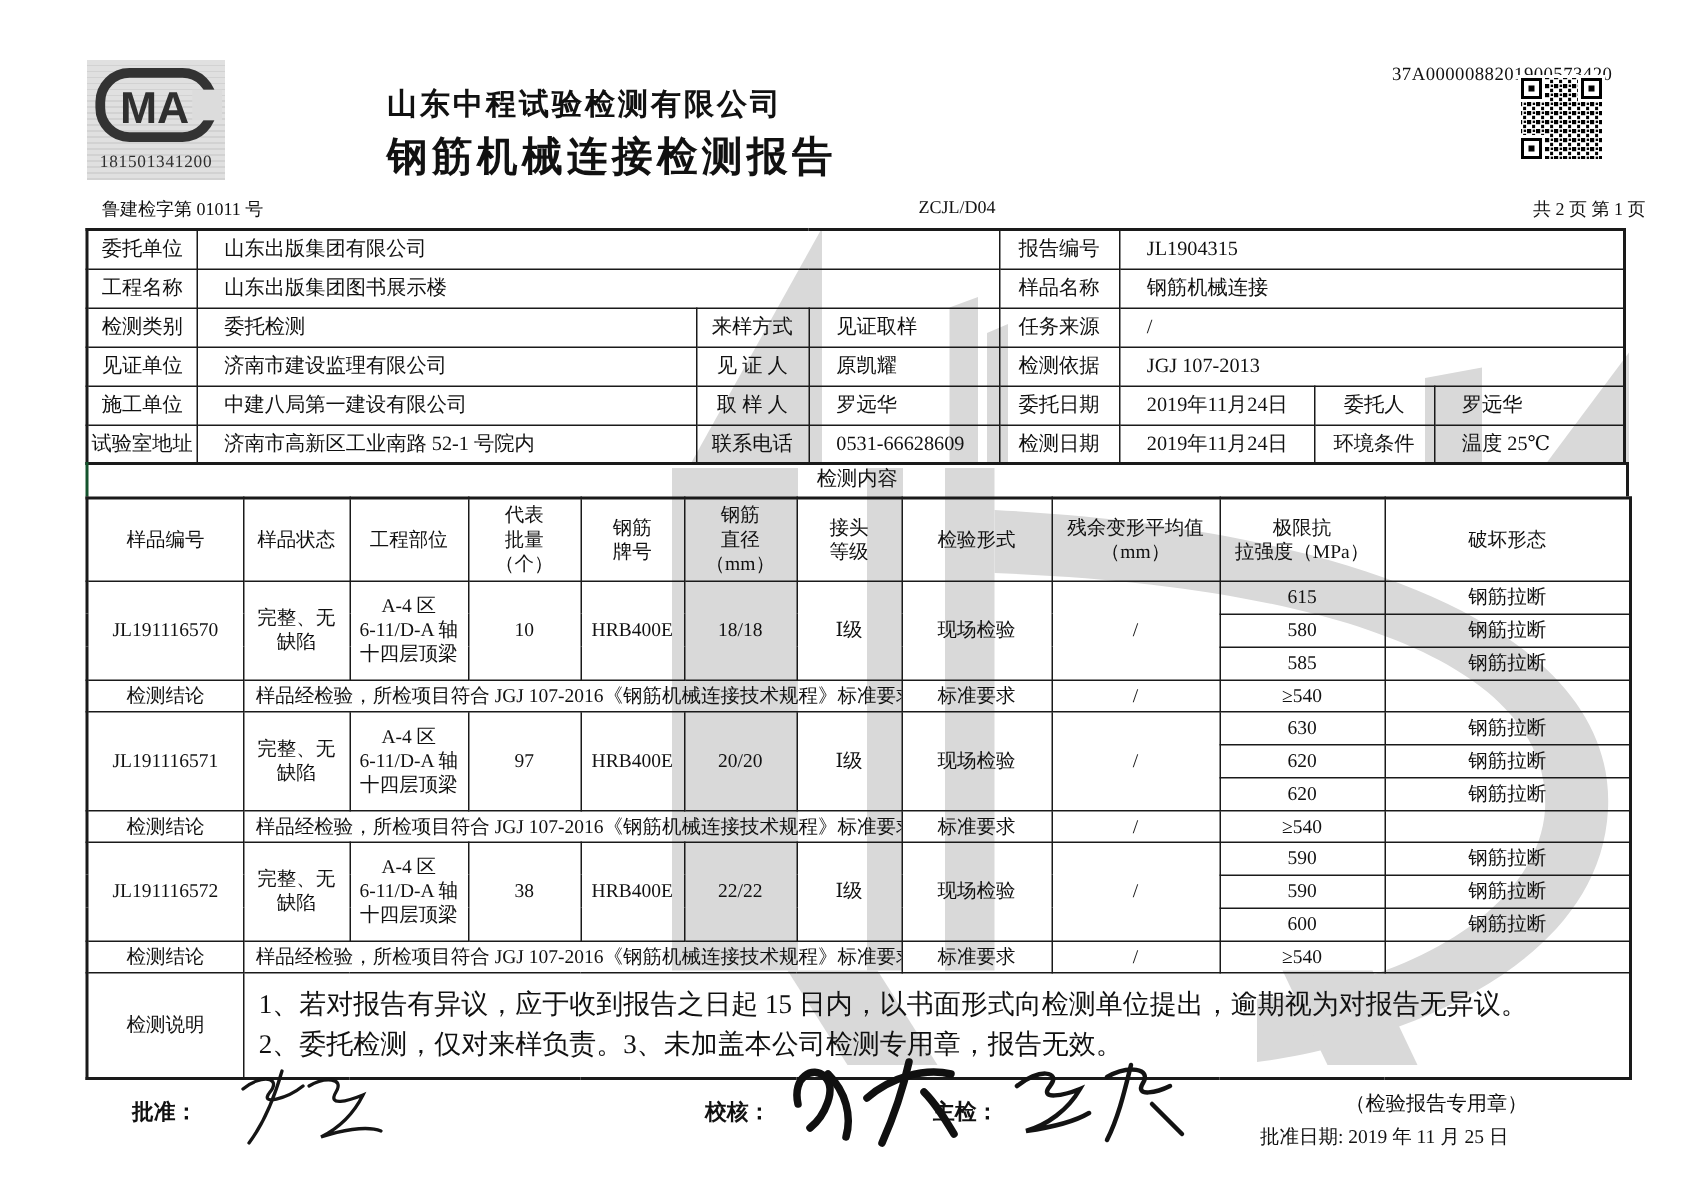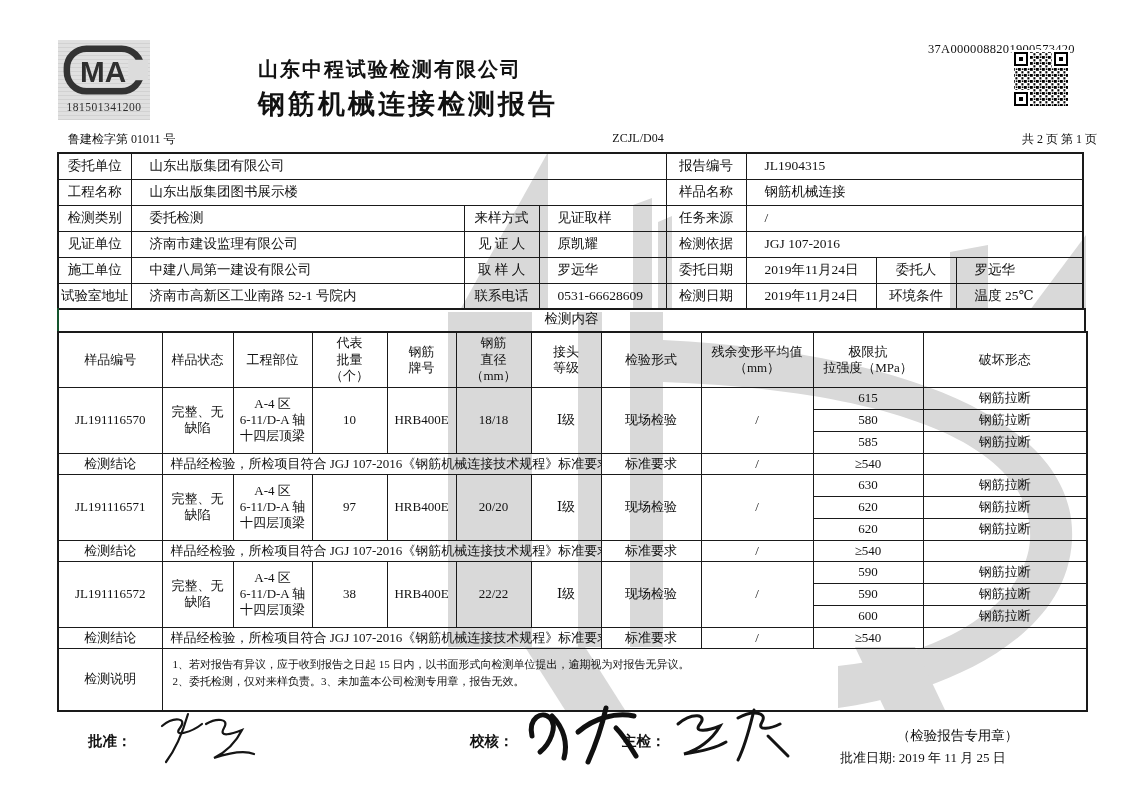--- a/index.html
+++ b/index.html
@@ -43,21 +43,21 @@
   }
   .det{ position:absolute; left:57px; top:331px; width:1029px; border:2px solid #1a1a1a; }
   .det th,.det td{ border:1px solid #1a1a1a; font-size:13px; text-align:center;
     vertical-align:middle; overflow:hidden; }
   .det th{ font-weight:normal; white-space:pre-line; line-height:1.25; height:55px; }
   .det .pre{ white-space:pre-line; line-height:1.25; }
   .det tr.r22{ height:22px; } .det tr.r21{ height:21px; }
   .det td.left{ text-align:left; padding-left:8px; white-space:nowrap; }
   .det tr.noterow{ height:63px; }
   .det td.notetext{ text-align:left; vertical-align:top; padding:7px 10px;
-    white-space:pre-line; line-height:1.55; font-size:11px; }
+    white-space:pre-line; line-height:1.55; font-size:18px; }
   
   .sig-label{ position:absolute; font-size:14.5px; font-weight:bold; z-index:1; }
   .sig{ position:absolute; z-index:1; }
   .seal-note{ position:absolute; left:845px; top:727px; width:225px; text-align:center; font-size:13.5px; z-index:1; }
   .approve-date{ position:absolute; left:840px; top:749px; width:235px; text-align:left; font-size:13px; z-index:1; }
 </style>
 </head>
 <body>
 
 <div class="page">
@@ -158,21 +158,21 @@
       <td class="val">见证取样</td>
       <td>任务来源</td>
       <td class="val" colspan="3">/</td>
     </tr>
     <tr>
       <td>见证单位</td>
       <td class="val">济南市建设监理有限公司</td>
       <td>见 证 人</td>
       <td class="val">原凯耀</td>
       <td>检测依据</td>
-      <td class="val" colspan="3">JGJ 107-2016</td>
+      <td class="val" colspan="3">JGJ 107-2013</td>
     </tr>
     <tr>
       <td>施工单位</td>
       <td class="val">中建八局第一建设有限公司</td>
       <td>取 样 人</td>
       <td class="val">罗远华</td>
       <td>委托日期</td>
       <td class="val">2019年11月24日</td>
       <td>委托人</td>
       <td class="val">罗远华</td>

